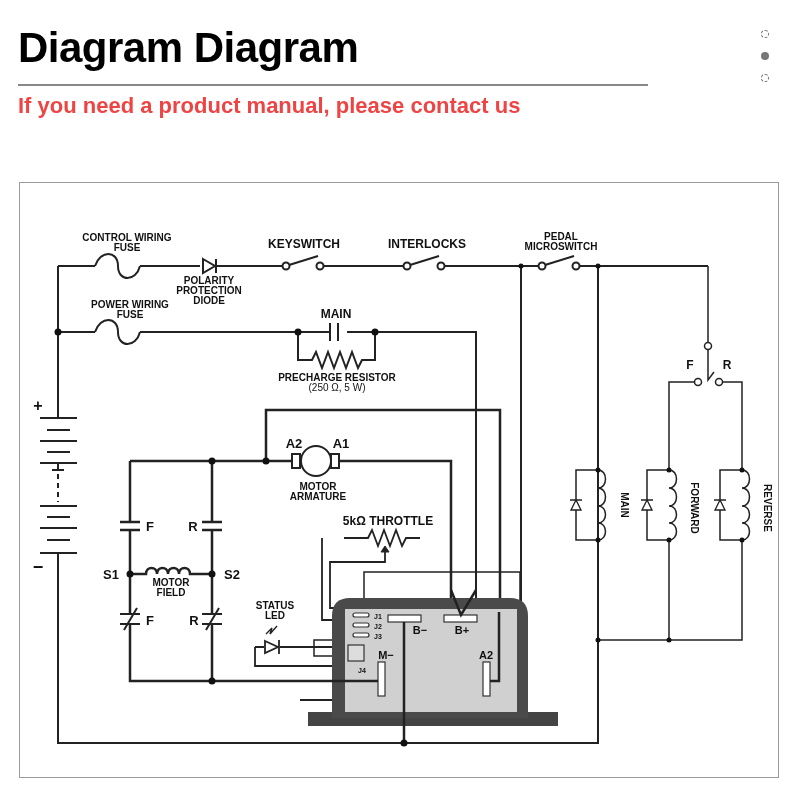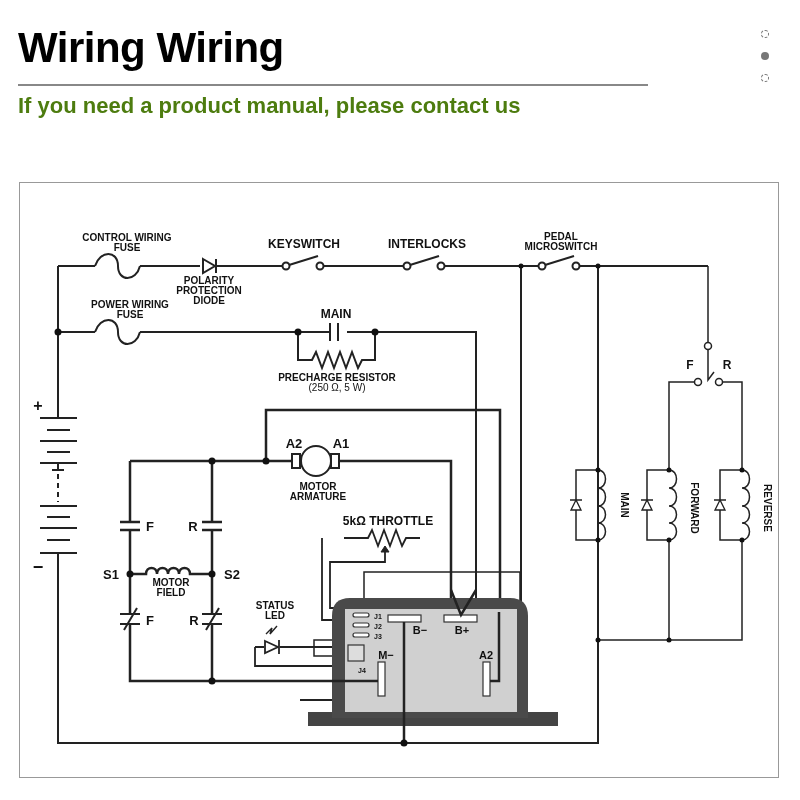--- a/index.html
+++ b/index.html
@@ -1,31 +1,31 @@
 <!DOCTYPE html>
 <html><head>
 <meta charset="utf-8">
 <style>
   html,body{margin:0;padding:0;background:#fff;}
   body{width:800px;height:800px;position:relative;overflow:hidden;font-family:"Liberation Sans",sans-serif;}
   .title{position:absolute;left:18px;top:24px;font-size:42px;font-weight:bold;color:#000;letter-spacing:-0.5px;}
   .rule{position:absolute;left:18px;top:84px;width:630px;height:2px;background:#888;}
-  .subtitle{position:absolute;left:18px;top:93px;font-size:22px;font-weight:bold;color:#4d7c0f;}
+  .subtitle{position:absolute;left:18px;top:93px;font-size:22px;font-weight:bold;color:#ef4444;}
   .dots{position:absolute;left:757px;top:30px;width:16px;}
   .dot{width:8px;height:8px;border-radius:50%;margin:0 auto 14px auto;box-sizing:border-box;}
   .dot.empty{border:1.5px dashed #777;}
   .dot.filled{background:#777;}
   .frame{position:absolute;left:19px;top:182px;width:760px;height:596px;border:1px solid #999;box-sizing:border-box;}
   svg{position:absolute;left:0;top:0;}
   .lbl{font-family:"Liberation Sans",sans-serif;font-weight:bold;fill:#111;}
 </style>
 </head>
 <body>
 
-<div class="title">Wiring Wiring</div>
+<div class="title">Diagram Diagram</div>
 <div class="rule"></div>
 <div class="subtitle">If you need a product manual, please contact us</div>
 
 <div class="dots">
   <div class="dot empty"></div>
   <div class="dot filled"></div>
   <div class="dot empty"></div>
 </div>
 
 <div class="frame"></div>

